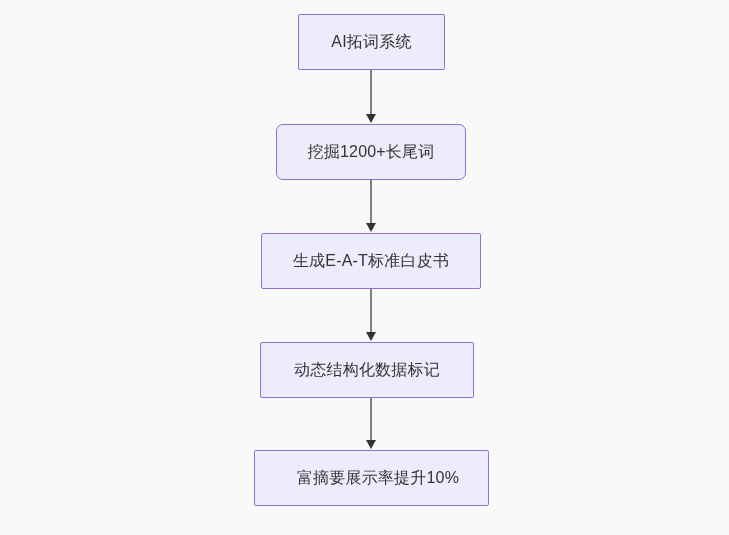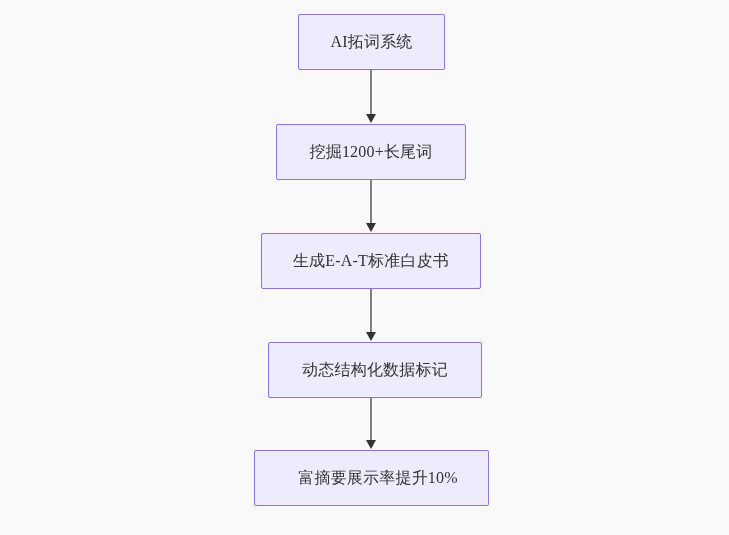--- a/index.html
+++ b/index.html
@@ -11,21 +11,20 @@
     height: 535px;
     background: #f9f9fa;
     font-family: "Liberation Sans", "DejaVu Sans", sans-serif;
     overflow: hidden;
     position: relative;
   }
   #flowchart {
     position: relative;
     width: 729px;
     height: 535px;
-    font-family: Liberation Serif, serif;
   }
   .node {
     position: absolute;
     box-sizing: border-box;
     background: #ececfc;
     border: 1.6px solid #9370d8;
     border-radius: 2px;
     display: flex;
     align-items: center;
     justify-content: center;
@@ -66,29 +65,29 @@
   <div class="edge" style="left:370px; top:289px; height:45px;"></div>
   <div class="arrowhead" style="left:365.5px; top:332px;"></div>
 
   <div class="edge" style="left:370px; top:398px; height:44px;"></div>
   <div class="arrowhead" style="left:365.5px; top:440px;"></div>
 
   <div class="node" style="left:298px; top:14px; width:147px; height:56px;">
     <span class="node-label">AI拓词系统</span>
   </div>
 
-  <div class="node" style="left:276px; top:124px; width:190px; height:56px;">
+  <div class="node" style="left:276px; top:124px; width:190px; height:56px;border-radius:7px;">
     <span class="node-label">挖掘1200+长尾词</span>
   </div>
 
   <div class="node" style="left:261px; top:233px; width:220px; height:56px;justify-content:center;">
     <span class="node-label">生成E-A-T标准白皮书</span>
   </div>
 
-  <div class="node" style="left:268px; top:342px; width:214px; height:56px;align-items:center;">
+  <div class="node" style="left:260px; top:342px; width:214px; height:56px;align-items:center;">
     <span class="node-label">动态结构化数据标记</span>
   </div>
 
   <div class="node" style="left:254px; top:450px; width:235px; height:56px;padding-left:13px;">
     <span class="node-label">富摘要展示率提升10%</span>
   </div>
 
 </div>
 
 </body></html>

